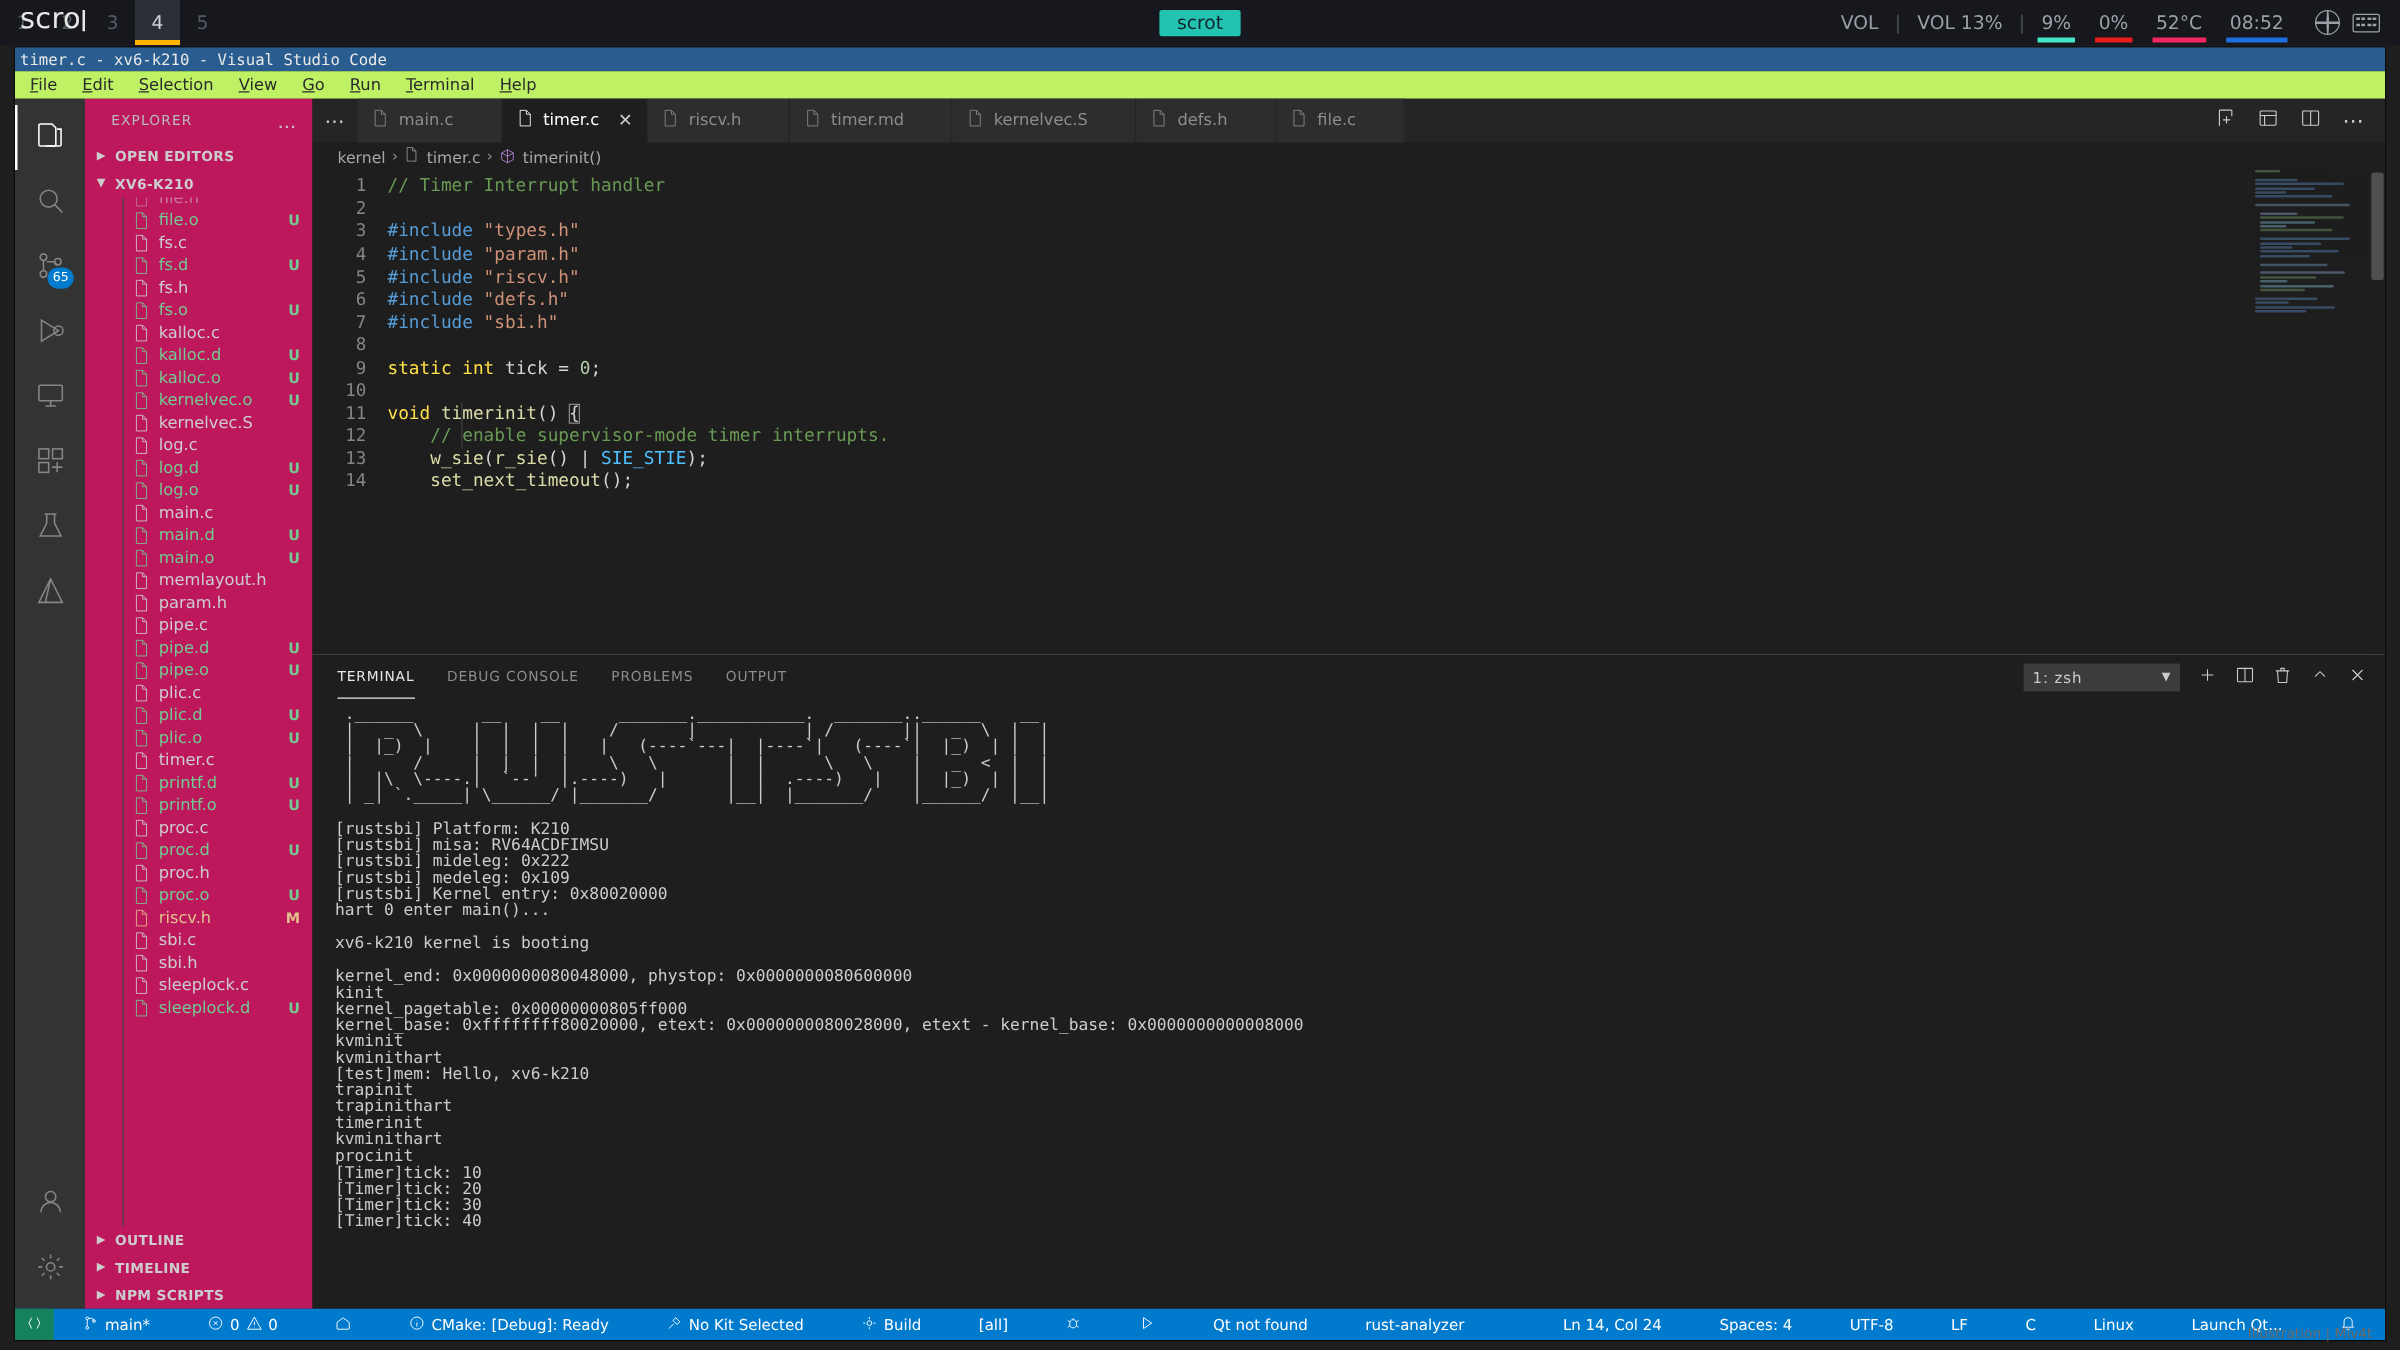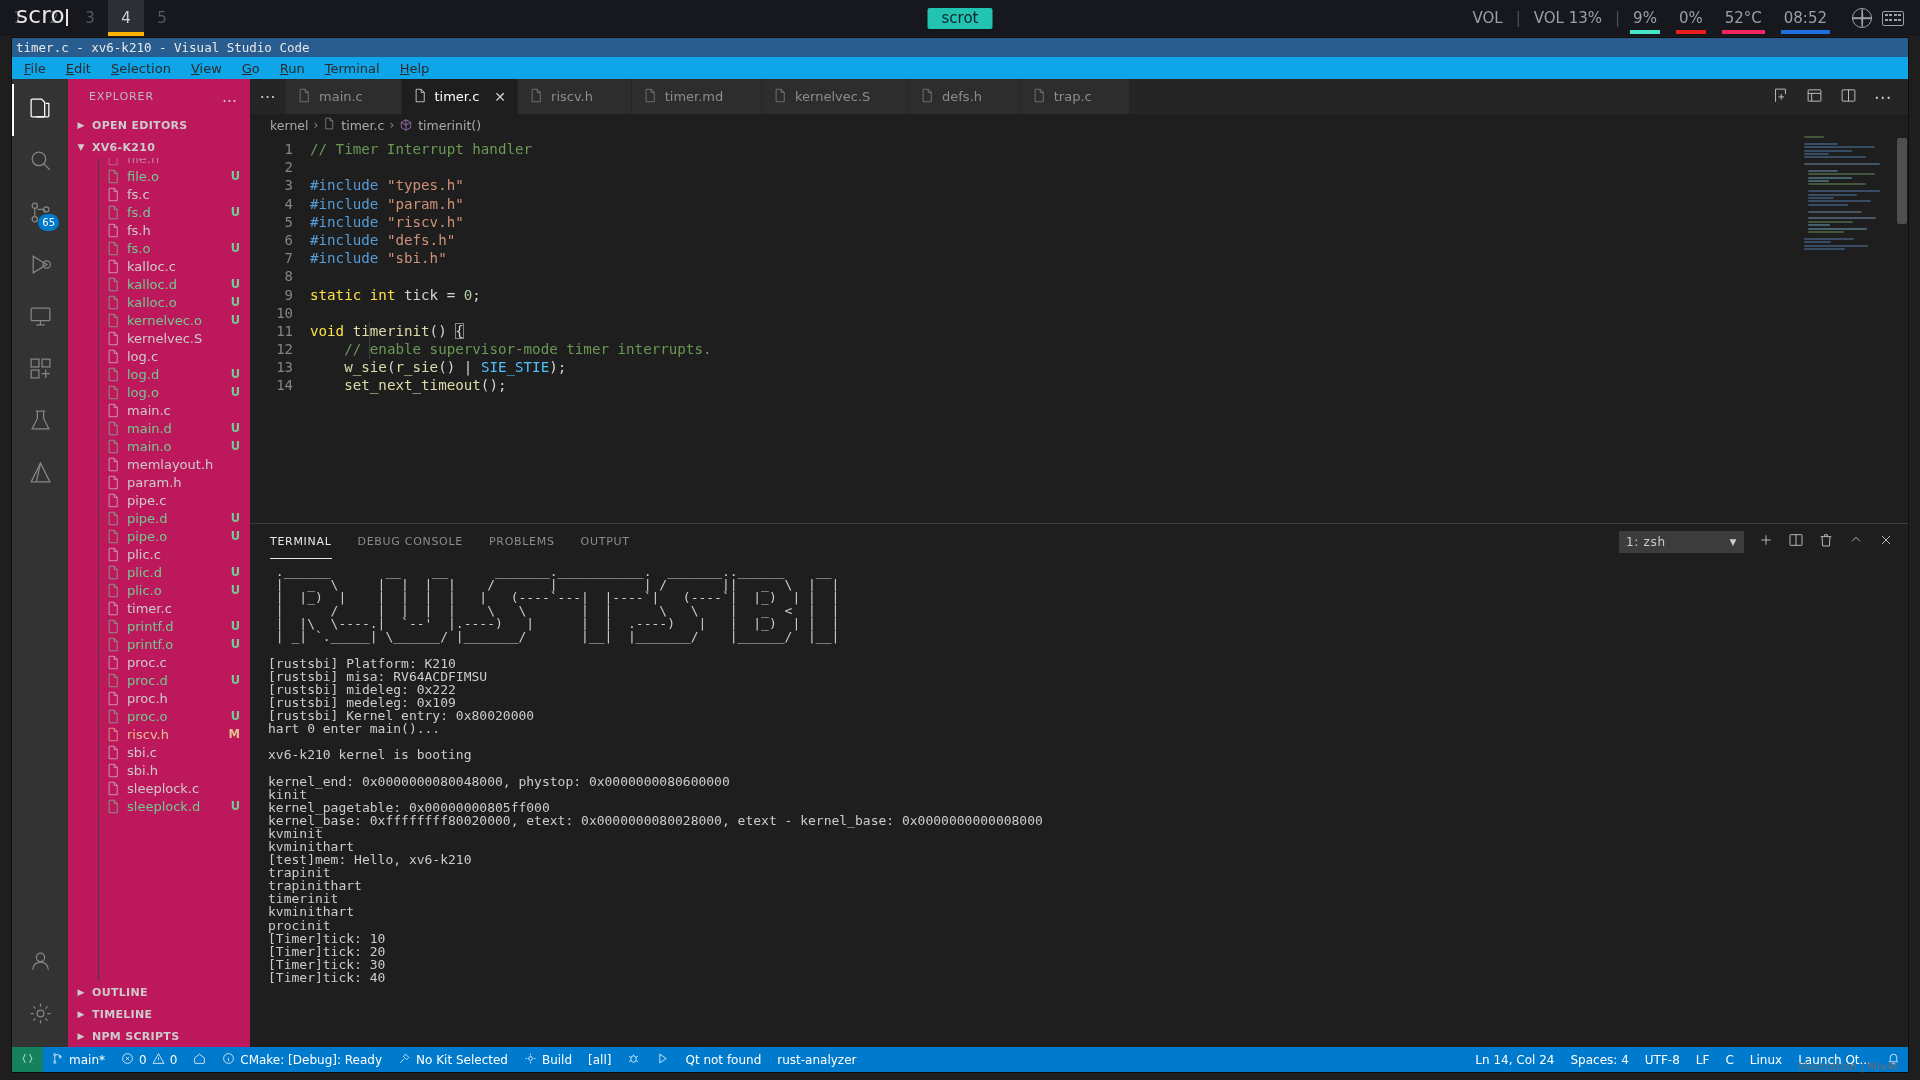--- a/index.html
+++ b/index.html
@@ -79,21 +79,21 @@
     position:absolute; left:12px; top:38px; width:1896px; height:1034px;
     background:#1e1e1e; display:flex; flex-direction:column;
     box-shadow:0 0 0 1px #0d0d0d;
   }
   .vs-titlebar {
     height:19px; background:#2a5d8f; color:#e8e8e8;
     font-size:12.5px; display:flex; align-items:center; padding-left:4px;
     font-family:"DejaVu Sans Mono","Liberation Mono",monospace;
   }
   .vs-menubar {
-    height:22px; background:#0ea5e9; color:#2b2b2b;
+    height:22px; background:#bef264; color:#2b2b2b;
     display:flex; align-items:center; padding-left:12px; gap:20px;
     font-size:13px;
   }
   .vs-menubar span { cursor:default; }
   .vs-menubar span u { text-decoration:underline; }
 
   .vs-body { flex:1; display:flex; min-height:0; }
 
   
   .activitybar {
@@ -251,21 +251,21 @@
   }
   .terminal .tl { height:13.1px; }
 
   
   .statusbar {
     height:25px; background:#007acc; display:flex; align-items:center;
     color:#ffffff; font-size:12px; padding:0 0 0 0;
   }
   .sb-left { display:flex; align-items:center; height:25px; }
   .sb-right { margin-left:auto; display:flex; align-items:center; height:42px; }
-  .sbi { display:flex; align-items:center; gap:5px; padding:0 8px; height:25px; white-space:nowrap; }
+  .sbi { display:flex; align-items:center; gap:5px; padding:0 23px; height:25px; white-space:nowrap; }
   .sbi svg { width:13px; height:13px; stroke:currentColor; fill:none; stroke-width:1.4; }
   .sb-remote { background:#16825d; padding:0 9px; }
   #watermark {
     position:absolute; right:10px; bottom:-1px; color:#6b6b6b; font-size:11px;
     font-family:"DejaVu Sans","Liberation Sans",sans-serif;
   }
 </style>
 </head>
 <body>
 
@@ -779,21 +779,21 @@
                   <path d="M13 2v5h5"></path>
                 </svg></span>
               <span>defs.h</span>
               <span class="tclose">✕</span>
             </div>
             <div class="tab">
               <span class="ficon"><svg viewBox="0 0 24 24">
                   <path d="M5 2h8l5 5v15H5z"></path>
                   <path d="M13 2v5h5"></path>
                 </svg></span>
-              <span>trap.c</span>
+              <span>file.c</span>
               <span class="tclose">✕</span>
             </div>
           </div>
         <div class="tabs-actions">
           <span><svg viewBox="0 0 24 24">
                 <path d="M5 3v18M5 3l14 0M19 3v7M9 14h8M13 10v8"></path>
               </svg></span>
           <span><svg viewBox="0 0 24 24">
                 <rect x="3" y="4" width="18" height="16" rx="1"></rect>
                 <path d="M3 9h18M8 9v11"></path>

